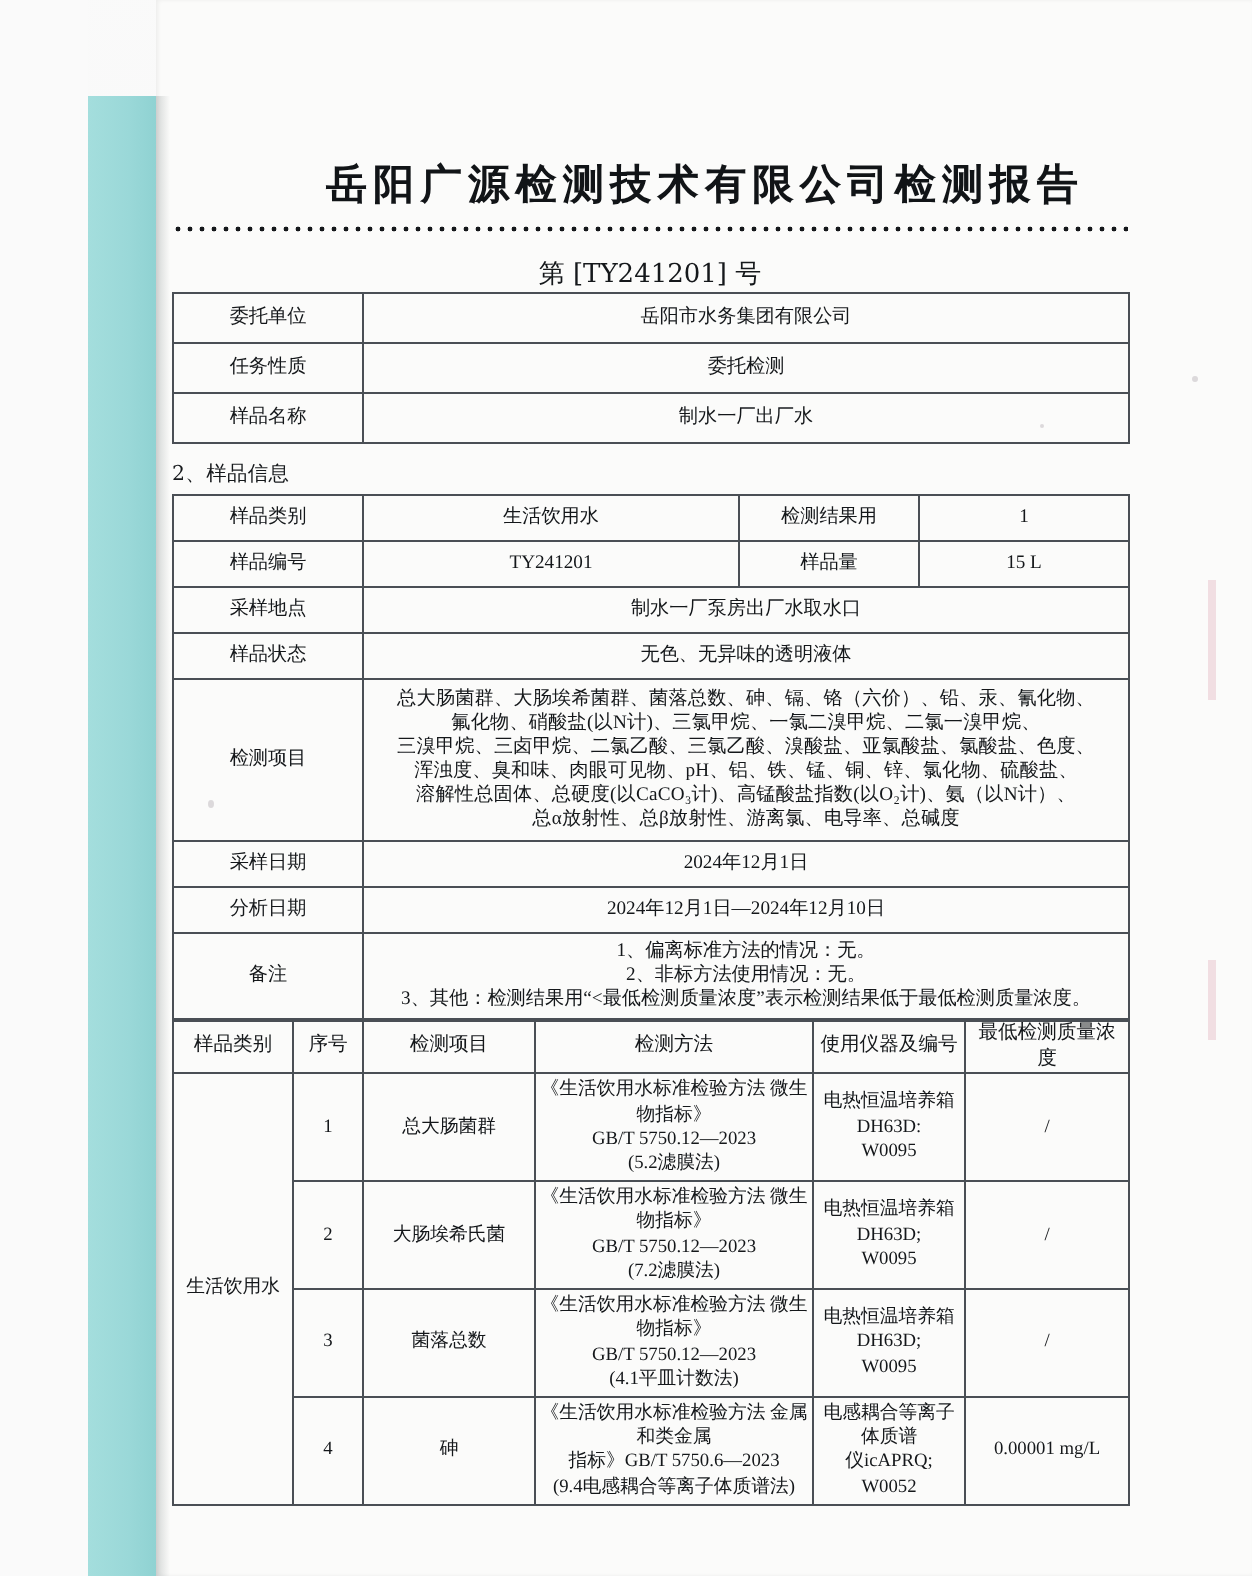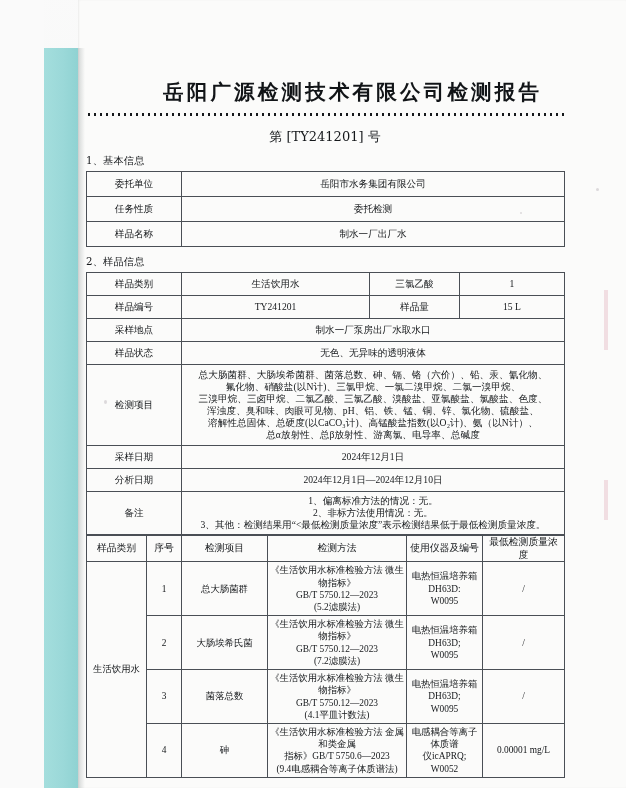--- a/index.html
+++ b/index.html
@@ -170,21 +170,20 @@
   <div class="speck" style="left:104px;top:400px;width:3px;height:4px;"></div>
   <div class="pinkmark" style="left:604px;top:290px;width:4px;height:60px;"></div>
   <div class="pinkmark" style="left:604px;top:480px;width:4px;height:40px;"></div>
 
   <div id="content">
 
     <div class="report-title">岳阳广源检测技术有限公司检测报告</div>
     <div class="dotted-rule"></div>
     <div class="doc-number">第 [TY241201] 号</div>
 
-    <div class="section-head">1、基本信息</div>
     <table class="doc t1">
       <colgroup>
           <col style="width:95px">
           <col style="width:383px">
         </colgroup>
       <tbody>
         <tr>
           <td>委托单位</td>
           <td>岳阳市水务集团有限公司</td>
         </tr>
@@ -204,21 +203,21 @@
       <colgroup>
           <col style="width:95px">
           <col style="width:188px">
           <col style="width:90px">
           <col style="width:105px">
         </colgroup>
       <tbody>
         <tr>
           <td>样品类别</td>
           <td>生活饮用水</td>
-          <td>三氯乙酸</td>
+          <td>检测结果用</td>
           <td>1</td>
         </tr>
         <tr>
           <td>样品编号</td>
           <td>TY241201</td>
           <td>样品量</td>
           <td>15 L</td>
         </tr>
         <tr>
           <td>采样地点</td>

